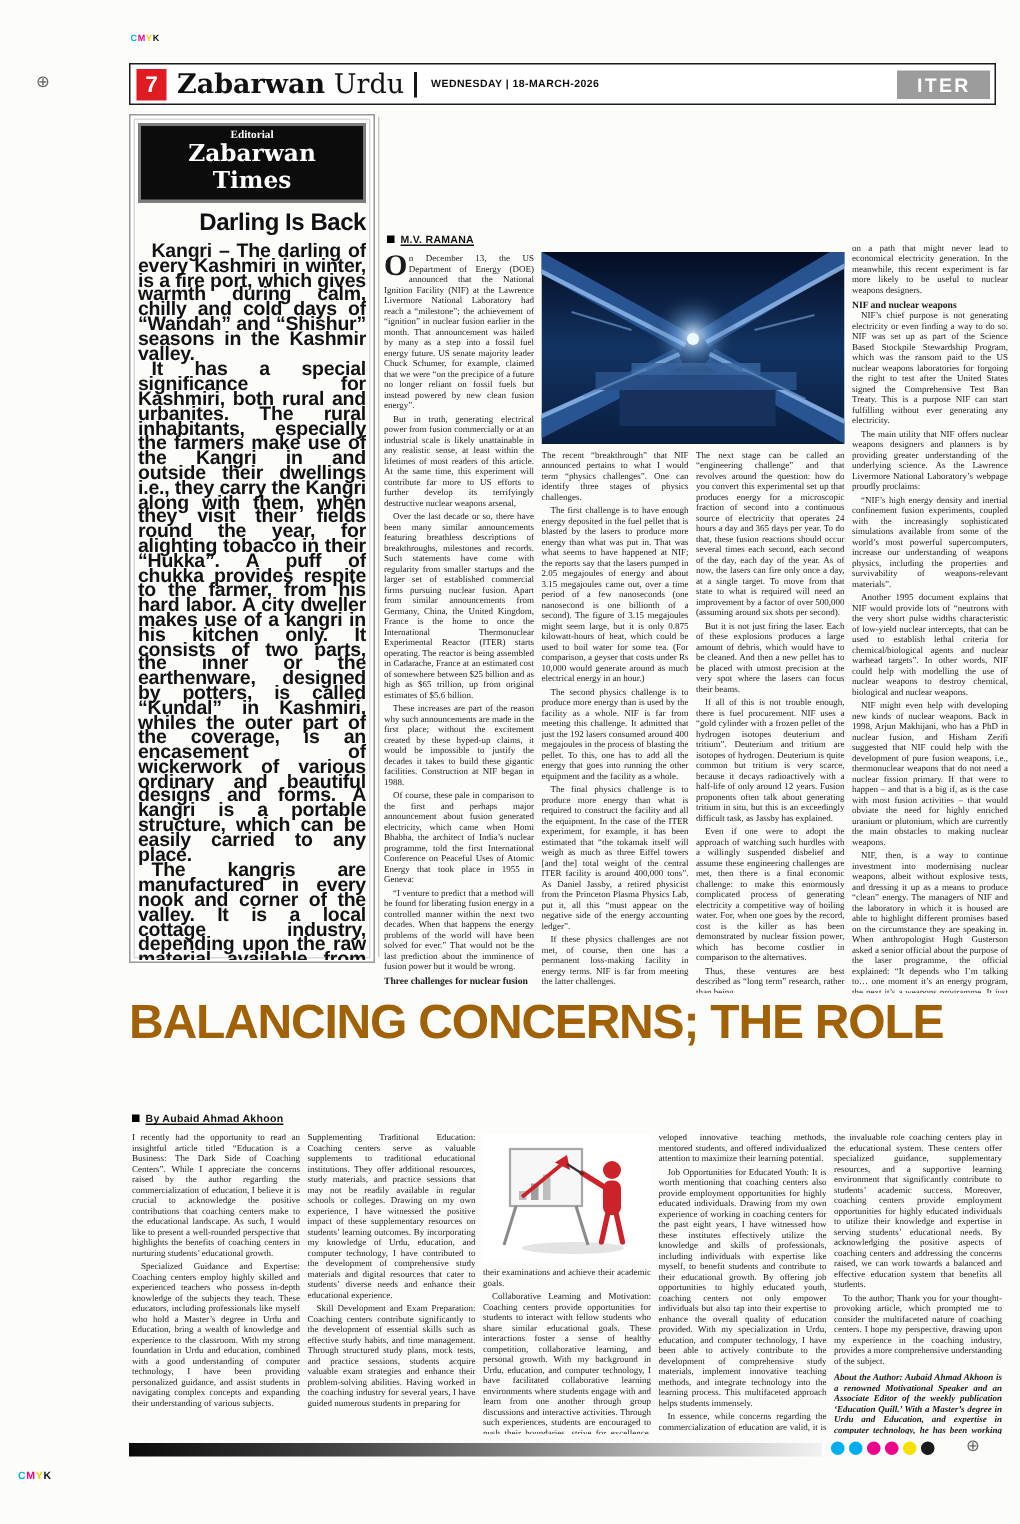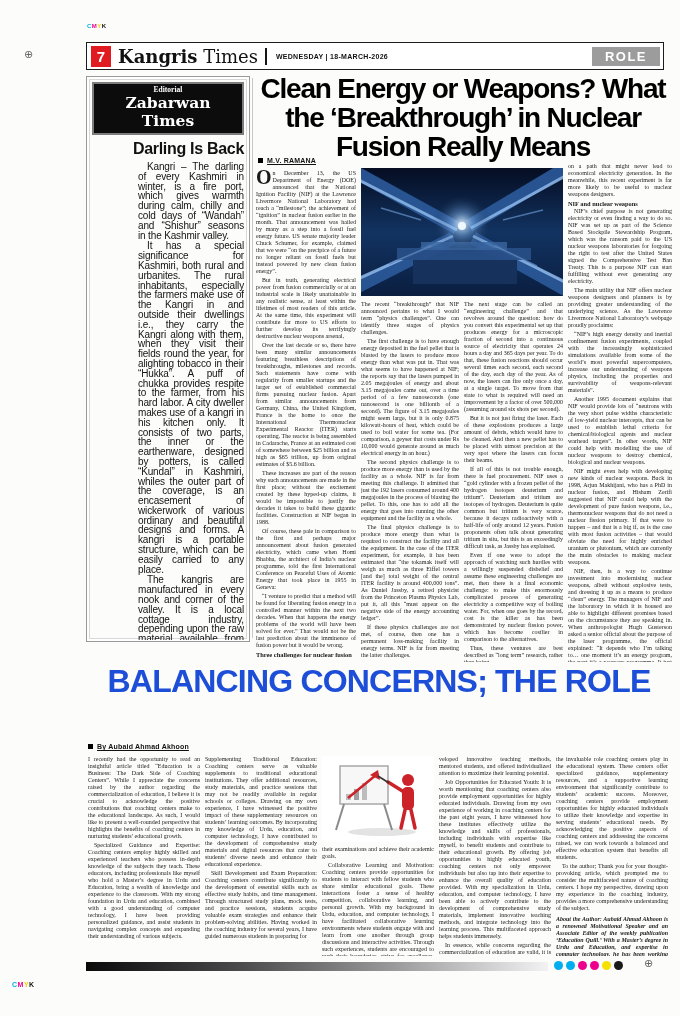--- a/index.html
+++ b/index.html
@@ -29,22 +29,22 @@
   .edit-tag{margin-left:auto;margin-right:3px;background:#9c9c9c;color:#fff;
             font:bold 13px "Liberation Sans",sans-serif;letter-spacing:1.5px;padding:2px 13px;}
   .vline{position:absolute;left:252px;top:78px;width:1px;height:560px;background:#c9c9c9;}
   
   .epanel{position:absolute;left:86px;top:76px;width:164px;height:566px;box-sizing:border-box;
           border:1px solid #9a9a9a;box-shadow:0 0 0 2px #fff inset,0 0 0 3px #d8d8d8 inset;padding:5px;}
   .ebrand{background:#0c0c0c;color:#fff;text-align:center;border:2px solid #7d7d7d;padding:1px 16px 3px;}
   .ebrand .kick{display:block;font:bold 7.5px "Liberation Serif",serif;}
   .ebrand .bname{font-family:"DejaVu Serif",serif;font-weight:bold;font-size:15.5px;line-height:15px;}
   .ehead{text-align:right;font:bold 16px "Liberation Sans",sans-serif;margin:5px 0 4px;letter-spacing:-0.3px;}
-  .ebody{font-family:"Liberation Sans",sans-serif;font-weight:normal;font-size:10px;line-height:9.8px;
-         text-align:justify;letter-spacing:-0.15px;color:#121212;overflow:hidden;height:478px;margin-left:46px;}
+  .ebody{font-family:"Liberation Sans",sans-serif;font-weight:bold;font-size:13px;line-height:9.8px;
+         text-align:justify;letter-spacing:-0.15px;color:#121212;overflow:hidden;height:478px;}
   .ebody p{margin:0 0 1px;text-indent:9px;}
   
   .mhead{position:absolute;left:252px;top:74px;width:422px;text-align:center;
          font-family:"Liberation Sans",sans-serif;font-weight:bold;font-size:28px;
          line-height:29px;letter-spacing:-1.2px;color:#000;}
   .mhead p{margin:0;}
   .byline{position:absolute;font:bold 7px "Liberation Sans",sans-serif;letter-spacing:0.2px;}
   .byline .sq{display:inline-block;width:5px;height:5px;background:#000;margin-right:4px;}
   .byline u{text-decoration:underline;}
   .m-byline{left:258px;top:157px;}
@@ -54,23 +54,23 @@
   .ncol p.lead{text-indent:0;}
   .ncol p.lead::first-letter{float:left;font-size:20px;line-height:15px;font-weight:bold;padding-right:1px;}
   .ncol p.cont{text-indent:0;}
   .ncol p.subhead{font-weight:bold;font-size:6.4px;text-indent:0;margin:2px 0 1px;}
   .ncol p.italic-note{font-style:italic;font-weight:bold;text-indent:0;margin-top:4px;}
   .c1{left:256px;top:170px;width:100px;height:492px;}
   .c2{left:361px;top:301px;width:98px;height:361px;}
   .c3{left:464px;top:301px;width:99px;height:361px;}
   .c4{left:568px;top:163px;width:104px;height:499px;}
   
-  .bhead{position:absolute;left:86px;top:664px;width:586px;text-align:center;
+  .bhead{position:absolute;left:86px;top:664px;width:586px;text-align:left;
          font-family:"Liberation Sans",sans-serif;font-weight:bold;font-size:32px;
-         line-height:34px;letter-spacing:-0.8px;color:#1d4ed8;}
+         line-height:34px;letter-spacing:-0.8px;color:#a16207;}
   .bhead p{margin:0;}
   .b-byline{left:88px;top:743px;}
   .b1{left:88px;top:756px;width:112px;height:200px;}
   .b2{left:205px;top:756px;width:112px;height:200px;}
   .b3{left:322px;top:846px;width:112px;height:110px;}
   .b4{left:439px;top:756px;width:112px;height:200px;}
   .b5{left:556px;top:756px;width:112px;height:200px;}
   .illus{position:absolute;left:322px;top:756px;width:112px;height:86px;background:#fff;}
 </style>
 </head>
@@ -88,46 +88,41 @@
       <span style="background: rgb(0, 174, 239);"></span>
       <span style="background: rgb(236, 0, 140);"></span>
       <span style="background: rgb(236, 0, 140);"></span>
       <span style="background: rgb(245, 225, 0);"></span>
       <span style="background: rgb(26, 26, 26);"></span>
     </div>
   <span class="regmark reg-bottom">⊕</span>
 
   <div class="hbar">
     <div class="pnum">7</div>
-    <div class="mast"><b>Kangris</b><span> Times</span></div>
+    <div class="mast"><b>Zabarwan</b><span> Urdu</span></div>
     <div class="mast-div"></div>
     <div class="date">WEDNESDAY | 18-MARCH-2026</div>
-    <div class="edit-tag">ROLE</div>
+    <div class="edit-tag">ITER</div>
   </div>
 
   <div class="vline"></div>
 
   <div class="epanel">
     <div class="ebrand">
       <span class="kick">Editorial</span>
       <span class="bname">Zabarwan Times</span>
     </div>
     <div class="ehead">Darling Is Back</div>
     <div class="ebody">
         <p>Kangri – The darling of every Kashmiri in winter, is a fire port, which gives warmth during calm, chilly and cold days of “Wandah” and “Shishur” seasons in the Kashmir valley.</p>
         <p>It has a special significance for Kashmiri, both rural and urbanites. The rural inhabitants, especially the farmers make use of the Kangri in and outside their dwellings i.e., they carry the Kangri along with them, when they visit their fields round the year, for alighting tobacco in their “Hukka”. A puff of chukka provides respite to the farmer, from his hard labor. A city dweller makes use of a kangri in his kitchen only. It consists of two parts, the inner or the earthenware, designed by potters, is called “Kundal” in Kashmiri, whiles the outer part of the coverage, is an encasement of wickerwork of various ordinary and beautiful designs and forms. A kangri is a portable structure, which can be easily carried to any place.</p>
         <p>The kangris are manufactured in every nook and corner of the valley. It is a local cottage industry, depending upon the raw material available from the local soils and the forest vegetation. “Chrar-e-Sharief” and “Bandipora” areas of Baramulla district are very famous for their special design and frame of Kangris, which are often purchased to be presented as gifts. A special kangri “Wuda kangri” designed in a beautiful frame is used for burning the essence during marriage ceremonies in Kashmir. A special kind of charcoal (Tapantsini) made up of chinar, willow, popular, apple, and kikar twigs are used in the kangri. These twigs are set on fire and are not allowed to turn into ash by sprinkling water over the fire. They retain the black charcoal color and are solid in nature. In the kangri, the charcoal is lighted by application of some burnt substance, and charcoal burns very slowly and steadily, leaving the little ash in the earthen pot, which is then thrown away and used as “manure for kitchen gardens”. The markets in Srinagar city and other towns of the valley are flooded with kangris of different frames, from November till March, every year and people in some parts of the valley earn their livelihood in this small scale industry.</p>
       </div>
   </div>
 
-  <div class="mhead">
-      <p>Clean Energy or Weapons? What</p>
-      <p>the ‘Breakthrough’ in Nuclear</p>
-      <p>Fusion Really Means</p>
-    </div>
   <div class="byline m-byline">
     <span class="sq"></span><u>M.V. RAMANA</u>
   </div>
 
   <div class="photo">
     <svg width="202" height="128" viewBox="0 0 202 128">
       <defs>
         <linearGradient id="bg" x1="0" y1="0" x2="0" y2="1">
           <stop offset="0" stop-color="#050d22"></stop>
             <stop offset="0.5" stop-color="#123361"></stop>

